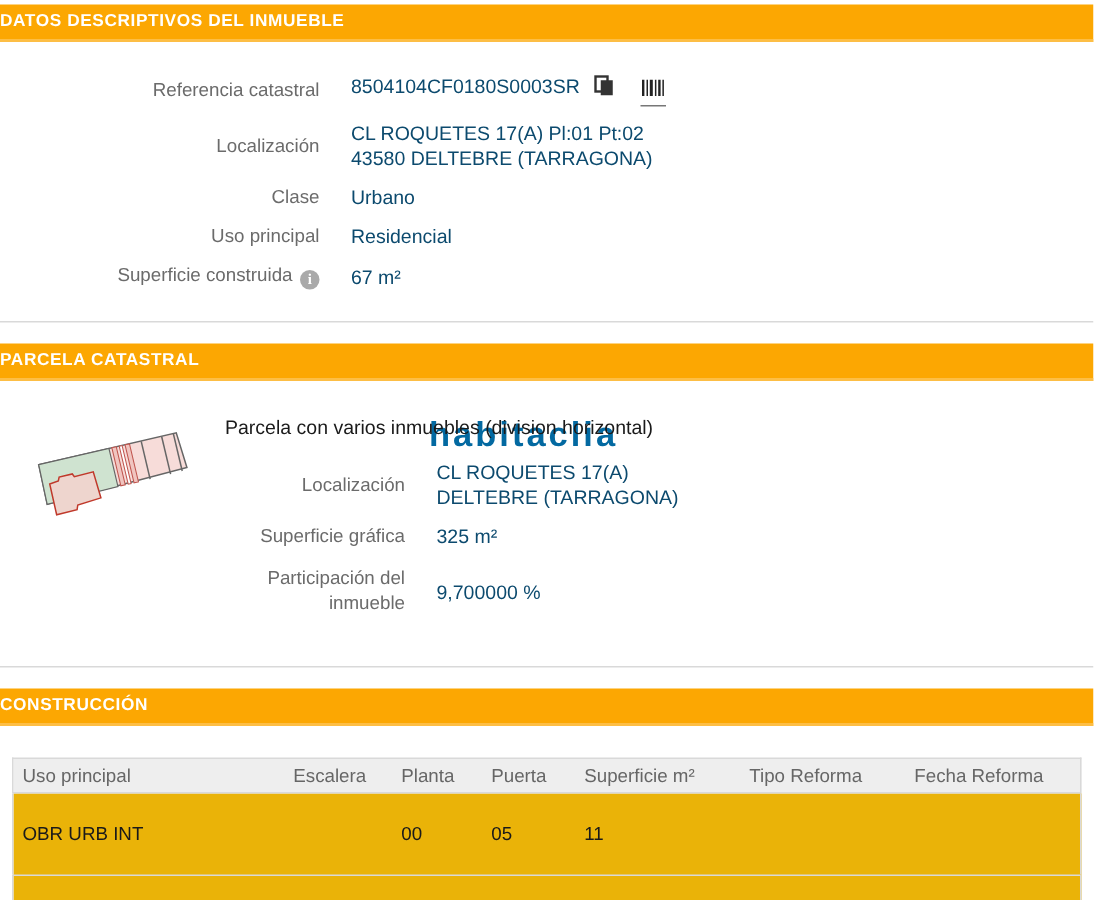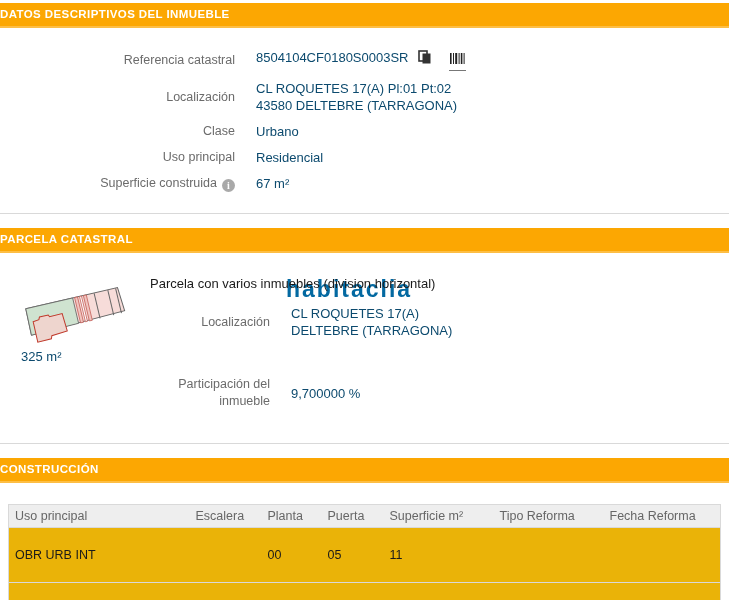--- a/index.html
+++ b/index.html
@@ -34,21 +34,21 @@
   }
   .divider { height: 1px; background: #d9d9d9; }
   .gap { height: 14px; }
 
   
   .frow { display: flex; align-items: center; margin-bottom: 9px; }
   .lbl {
     flex: none; text-align: right;
     color: #6b6b6b; font-size: 12.5px; line-height: 17px;
   }
-  .s1 .lbl { width: 235px; }
+  .s1 .lbl { width: 213px; }
   .s2 .lbl { width: 270px; }
   .val {
     margin-left: 21px;
     font-size: 13px; color: #0c4a6e; line-height: 17px;
   }
   .content1 { padding: 21px 0 0; }
   .content2 { padding: 17px 0 0; }
   .subtitle { margin: 6px 0 14px 150px; font-size: 13px; color: #1a1a1a; }
   .narrow { display: inline-block; width: 106px; }
 
@@ -175,20 +175,21 @@
       </div>
 
       <div class="frow">
         <div class="lbl">Localización</div>
         <div class="val">
           <div>CL ROQUETES 17(A)</div>
           <div>DELTEBRE (TARRAGONA)</div>
         </div>
       </div>
       <div class="frow" style="margin-bottom:11px">
+        <div class="lbl">Superficie gráfica</div>
         <div class="val">325 m²</div>
       </div>
       <div class="frow">
         <div class="lbl"><span class="narrow">Participación del inmueble</span></div>
         <div class="val">9,700000 %</div>
       </div>
       <div style="height:24px"></div>
     </div>
   </section>
 

